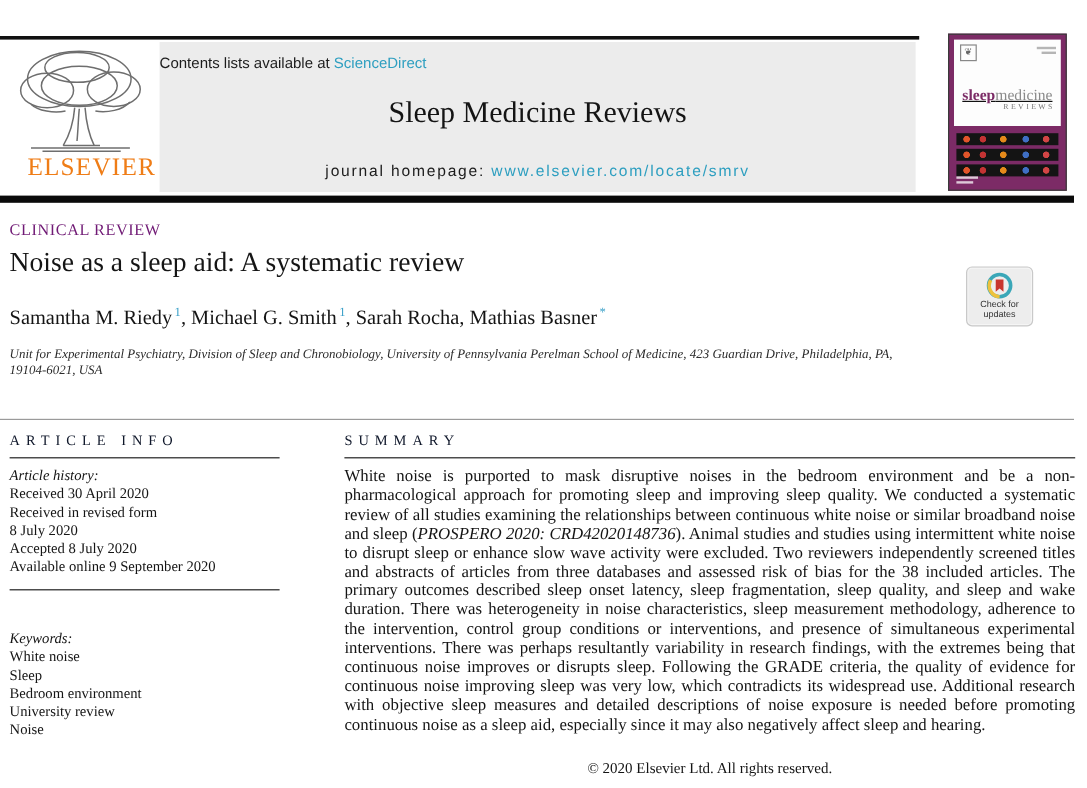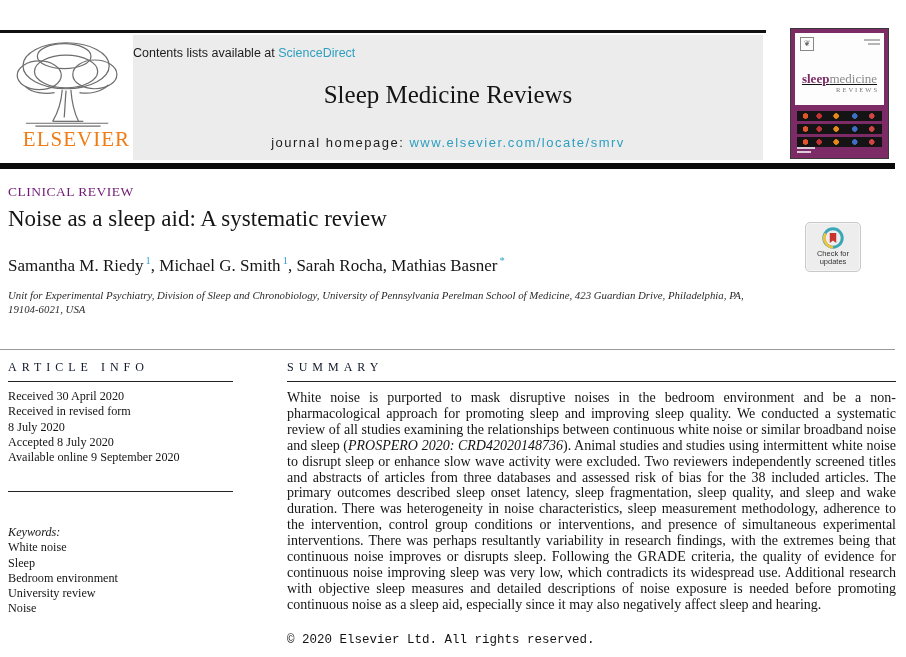--- a/index.html
+++ b/index.html
@@ -80,22 +80,22 @@
   .rule-right{position:absolute;top:381px;left:287px;width:609px;height:1px;background:#222;}
 
   .left-col{position:absolute;left:8px;width:240px;font-size:12.2px;line-height:15.3px;color:#151515;}
   .history-block{top:389px;}
   .keywords-block{top:497px;margin-top:28px;}
   .ital{font-style:italic;}
 
   .summary-text{position:absolute;top:390px;left:287px;width:609px;margin:0;
                 font-size:14px;line-height:15.9px;text-align:justify;color:#141414;}
   .summary-text em{font-style:italic;}
-  .copyright{position:absolute;top:633px;left:287px;width:609px;text-align:left;
-             font-size:12.5px;color:#141414;font-family:Liberation Mono, monospace;}
+  .copyright{position:absolute;top:633px;left:287px;width:609px;text-align:center;
+             font-size:12.5px;color:#141414;}
 </style>
 </head>
 <body>
 
 <div class="page">
 
 
   <div class="topbar"></div>
 
   <div class="logo-block">
@@ -169,20 +169,21 @@
   </div>
 
   <div class="affiliation">Unit for Experimental Psychiatry, Division of Sleep and Chronobiology, University of Pennsylvania Perelman School of Medicine, 423 Guardian Drive, Philadelphia, PA, 19104-6021, USA</div>
 
   <div class="faint-rule"></div>
 
   <div class="heading ai-heading">ARTICLE INFO</div>
   <div class="rule-left-1"></div>
 
   <div class="left-col history-block" style="position:absolute;">
+    <div class="ital">Article history:</div>
     <div>Received 30 April 2020</div>
     <div>Received in revised form</div>
     <div>8 July 2020</div>
     <div>Accepted 8 July 2020</div>
     <div>Available online 9 September 2020</div>
   </div>
 
   <div class="rule-left-2"></div>
 
   <div class="left-col keywords-block" style="position:absolute;">

